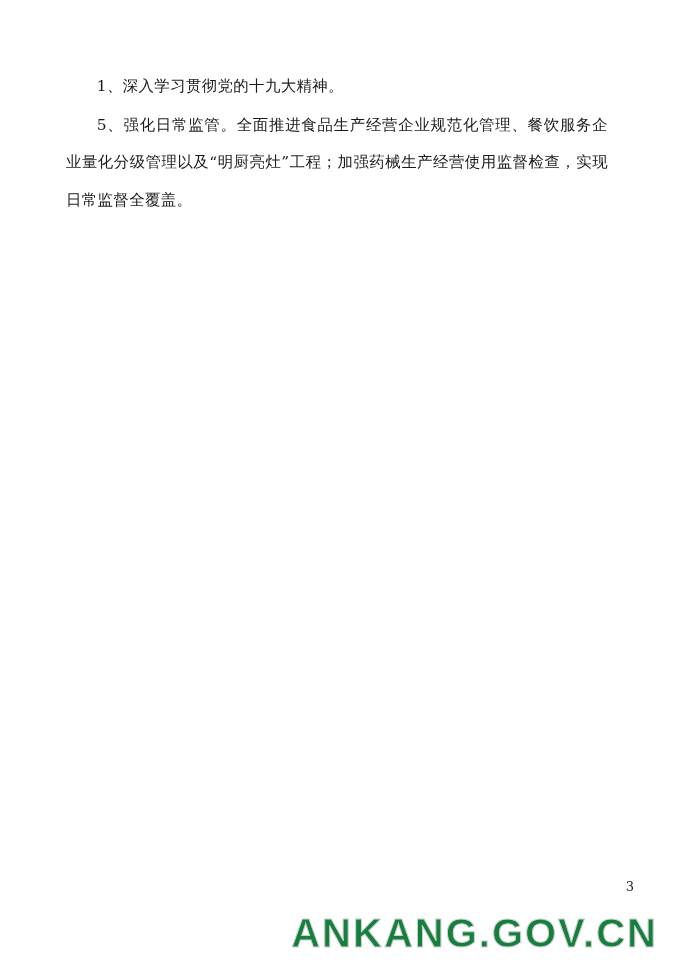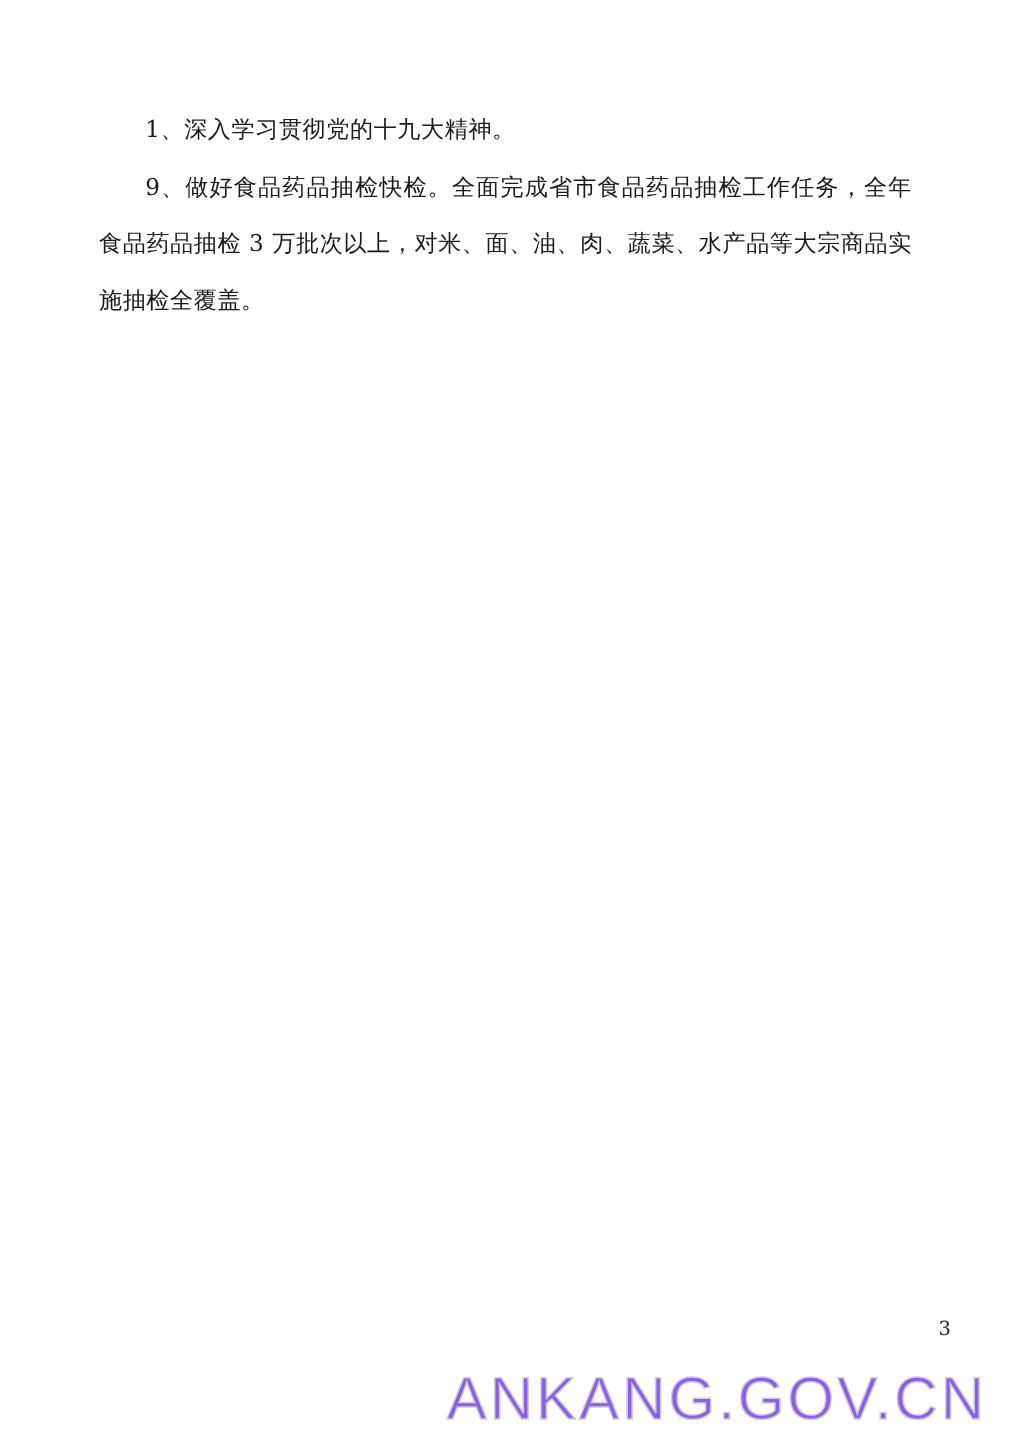--- a/index.html
+++ b/index.html
@@ -45,32 +45,32 @@
     font-size: 13px;
     font-family: "DejaVu Serif", "Liberation Serif", serif;
     color: #222;
     z-index: 3;
   }
   .watermark {
     position: absolute;
     right: 22px;
     bottom: 6px;
     font-size: 40px;
-    font-weight: normal;
+    font-weight: bold;
     letter-spacing: 2px;
     font-family: "Liberation Sans", sans-serif;
-    color: #8b5cf6;
+    color: #15803d;
     z-index: 1;
     white-space: nowrap;
     -webkit-text-stroke: 1px #cfcfcf;
   }
 </style>
 </head>
 <body>
 
 <div class="page">
   <div class="doc-body">
     <p class="para">1、深入学习贯彻党的十九大精神。</p>
-    <p class="para">9、做好食品药品抽检快检。全面完成省市食品药品抽检工作任务，全年食品药品抽检 3 万批次以上，对米、面、油、肉、蔬菜、水产品等大宗商品实施抽检全覆盖。</p>
+    <p class="para">5、强化日常监管。全面推进食品生产经营企业规范化管理、餐饮服务企业量化分级管理以及“明厨亮灶”工程；加强药械生产经营使用监督检查，实现日常监督全覆盖。</p>
   </div>
   <div class="page-number">3</div>
   <div class="watermark">ANKANG.GOV.CN</div>
 </div>
 
 </body></html>

